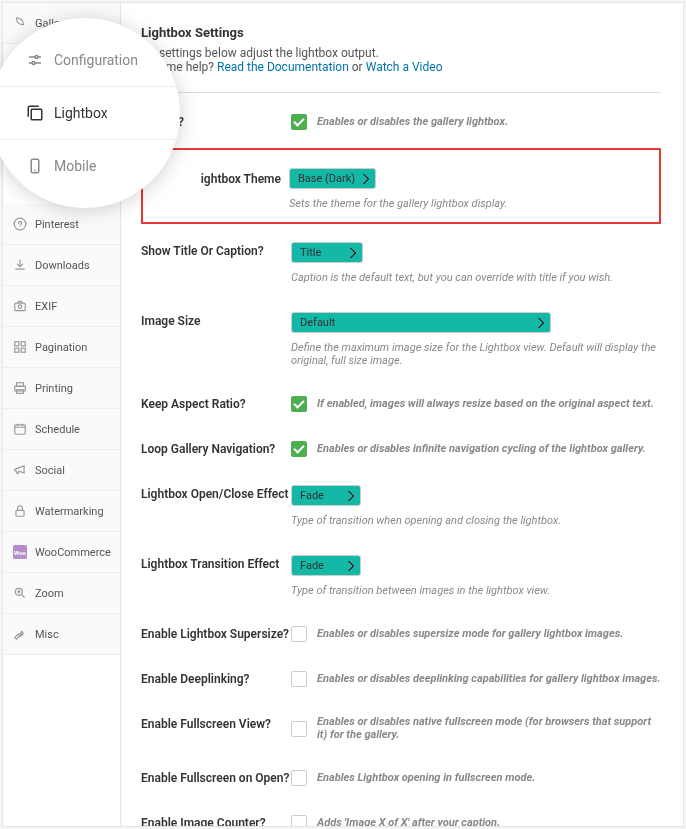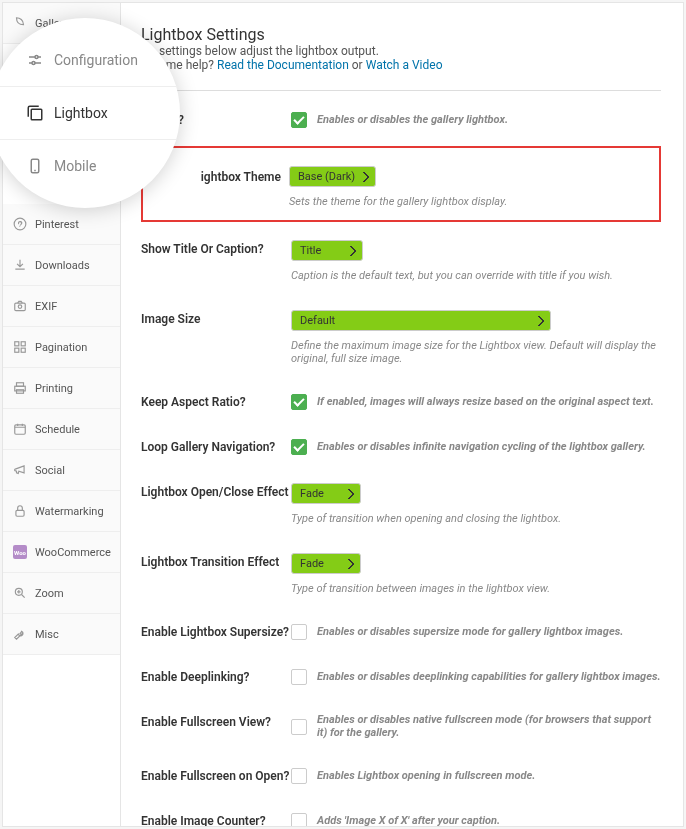--- a/index.html
+++ b/index.html
@@ -76,21 +76,21 @@
 }
 .bubble-item .icon svg { width: 18px; height: 18px; display: block; }
 .bubble-item.active { color: #333; }
 .bubble-item:last-child { border-bottom: none; }
 
 .main {
   flex: 1;
   padding: 22px 22px 22px 20px;
   overflow: hidden;
 }
-.title { font-size: 16px; font-weight: 400; color: #333; }
+.title { font-size: 13px; font-weight: 700; margin-bottom: 6px; color: #333; }
 .subtitle { font-size: 12px; color: #555; margin-bottom: 18px; }
 .subtitle .link { color: #0073aa; cursor: pointer; }
 .section-rule { border: none; border-top: 1px solid #ddd; margin-bottom: 20px; }
 
 .field {
   display: flex;
   padding: 14px 0;
 }
 .field-label {
   width: 150px;
@@ -129,21 +129,21 @@
 .checkbox.checked::after {
   content: "";
   position: absolute;
   left: 4px; top: 1px;
   width: 4px; height: 8px;
   border: solid #fff;
   border-width: 0 2px 2px 0;
   transform: rotate(45deg);
 }
 .select {
-  background: #84cc16;
+  background: #14b8a6;
   border: 1px solid #ccc;
   border-radius: 3px;
   padding: 3px 20px 3px 8px;
   font-size: 11px;
   color: #333;
   position: relative;
   display: inline-block;
 }
 .select::after {
   content: "";

